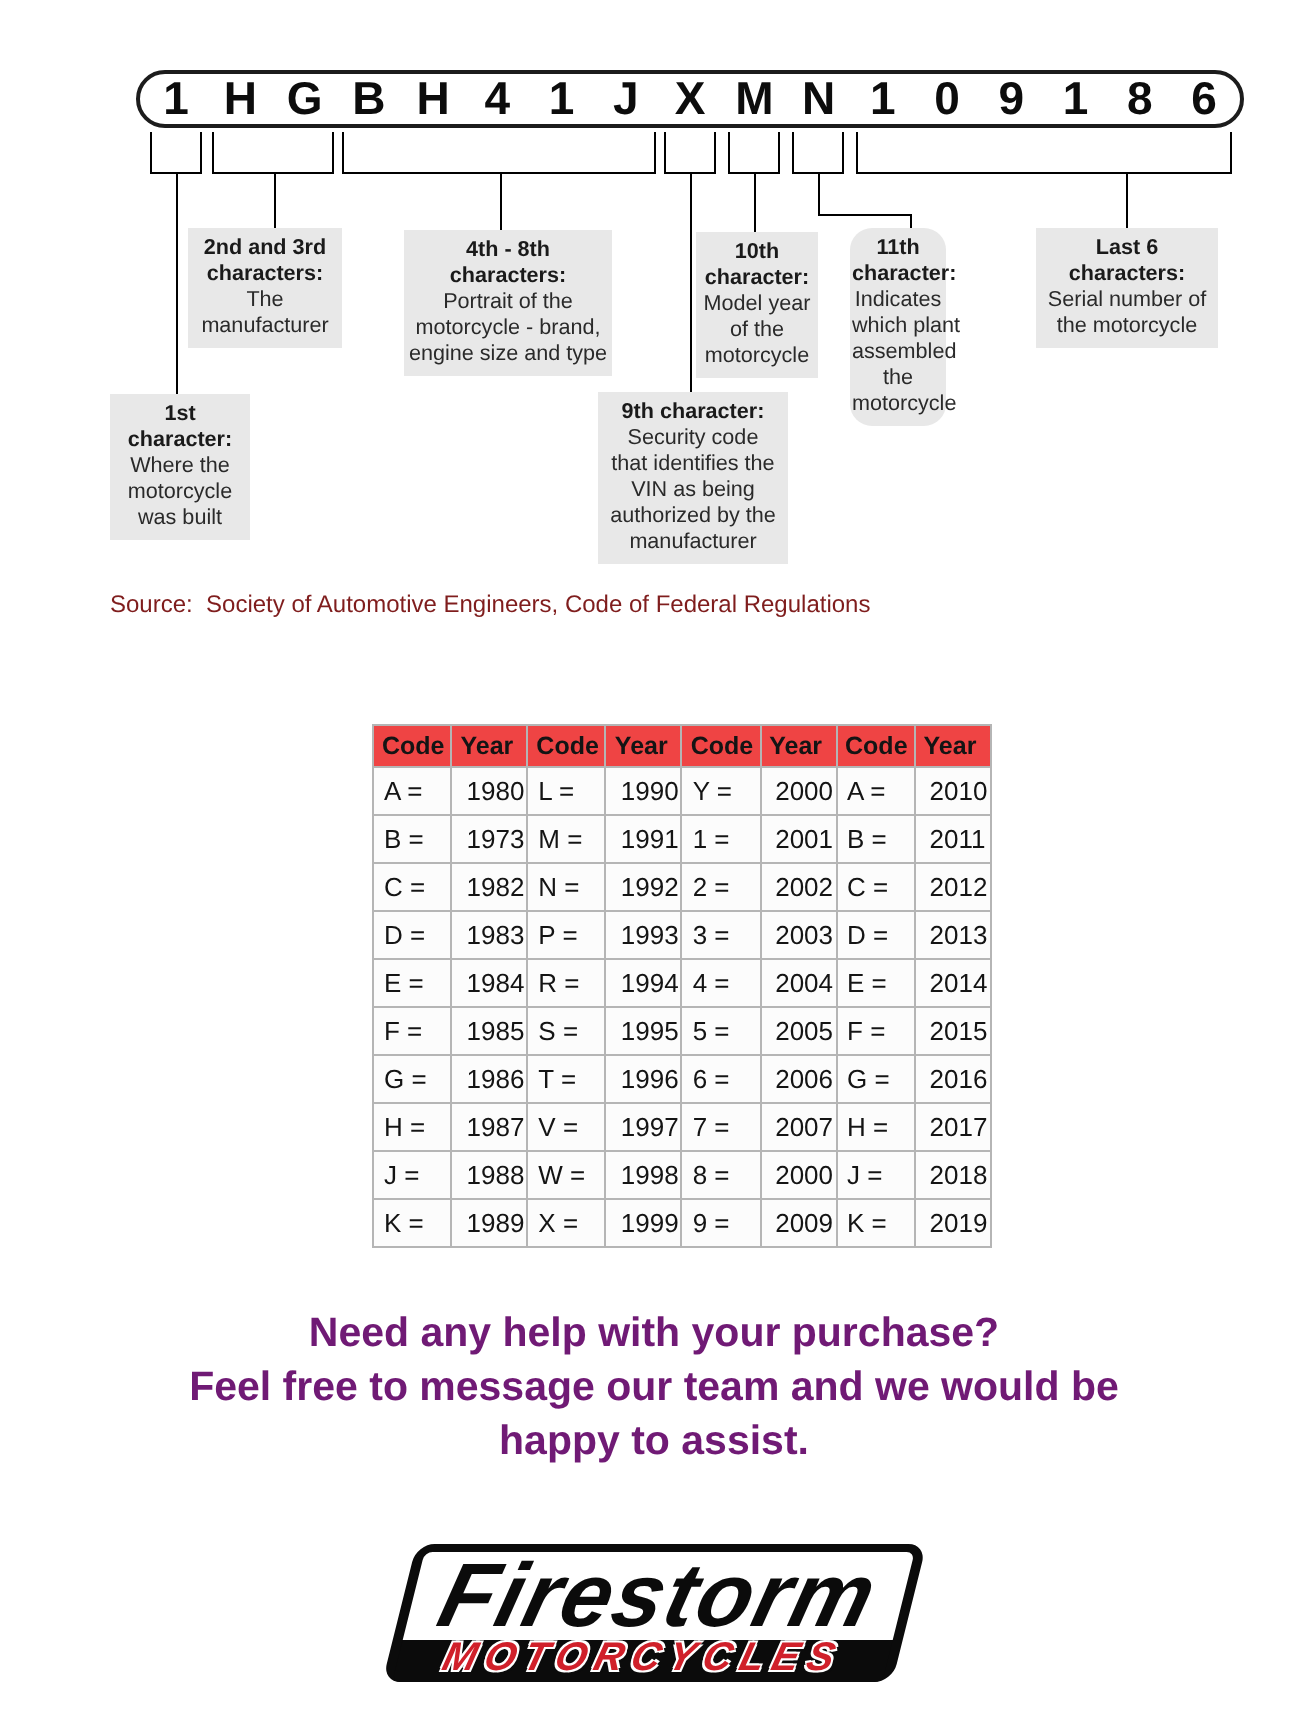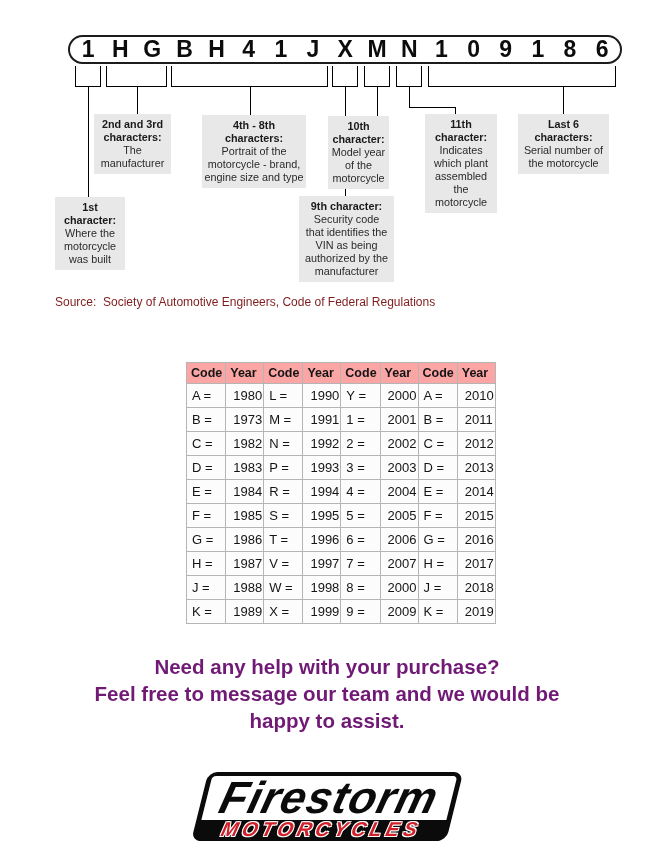--- a/index.html
+++ b/index.html
@@ -46,38 +46,38 @@
   .gbox{
     position:absolute;background:#e8e8e8;text-align:center;
     font-size:10.8px;line-height:13px;padding:4px 1px;box-sizing:border-box;
   }
   .gbox-title{display:block;font-weight:bold;white-space:pre;color:#1a1a1a;}
   .gbox-body{display:block;white-space:pre;color:#2a2a2a;}
   .box-1st   {left:55px; top:197px;width:70px;}
   .box-2-3   {left:94px;top:114px;width:77px;}
   .box-4-8   {left:202px;top:115px;width:104px;}
   .box-9th   {left:299px;top:196px;width:95px;}
-  .box-10th  {left:328px;top:116px;width:61px;}
-  .box-11th  {left:425px;top:114px;width:72px;}
+  .box-10th  {left:348px;top:116px;width:61px;}
+  .box-11th  {left:425px;top:114px;width:48px;border-radius:11px;}
   .box-last6 {left:518px;top:114px;width:91px;}
   
   .source-line{
     position:absolute;left:55px;top:295px;font-size:12px;color:#7f1d1d;
     white-space:pre;
   }
   
   .year-table{
     position:absolute;left:186px;top:362px;border-collapse:collapse;
     font-size:13px;color:#141414;
   }
   .year-table th,.year-table td{
     border:1px solid #b5b5b5;text-align:left;box-sizing:border-box;
     white-space:nowrap;
   }
-  .year-table th{font-weight:bold;height:21px;padding:0 3px 0 4px;font-size:12.5px;background:#fca5a5;}
+  .year-table th{font-weight:bold;height:21px;padding:0 3px 0 4px;font-size:12.5px;background:#ef4444;}
   .year-table td{height:24px;background:#fcfcfc;}
   .year-table td.code-cell{width:37px;padding-left:5px;}
   .year-table td.year-cell{width:33px;padding-left:7px;}
   
   .help-text{
     position:absolute;left:0;top:653px;width:654px;text-align:center;
     font-size:20.5px;font-weight:bold;line-height:27px;color:#701a75;
   }
   
   .logo{

